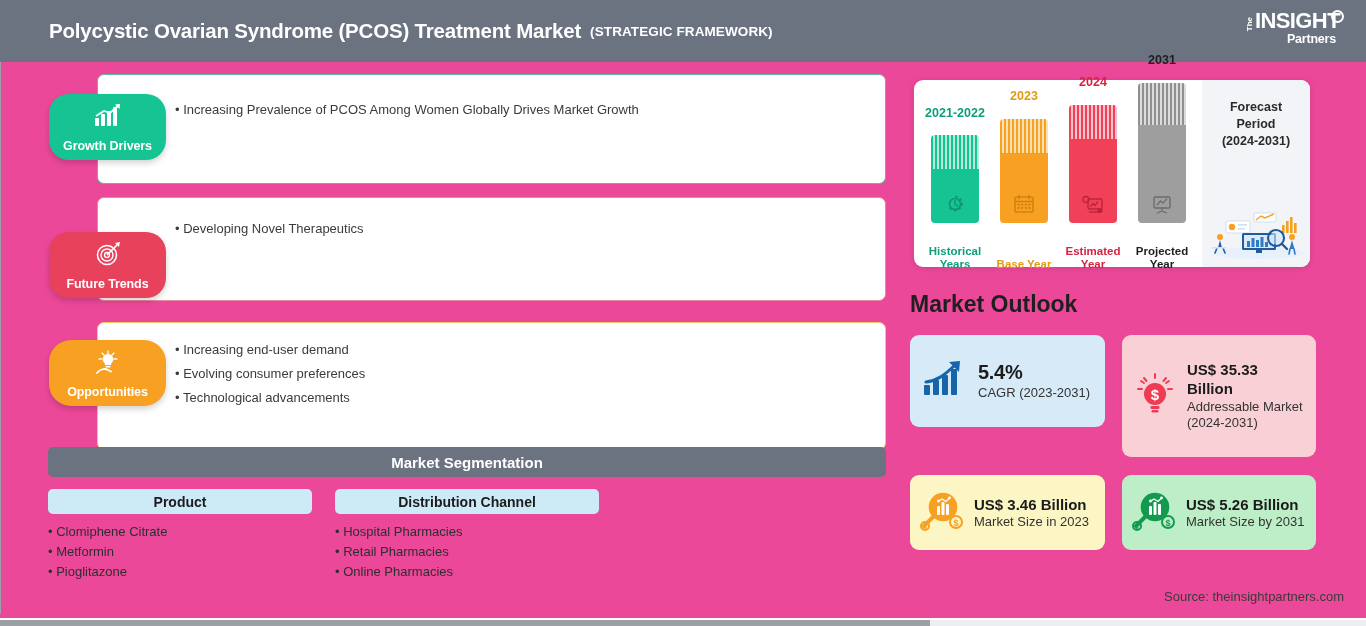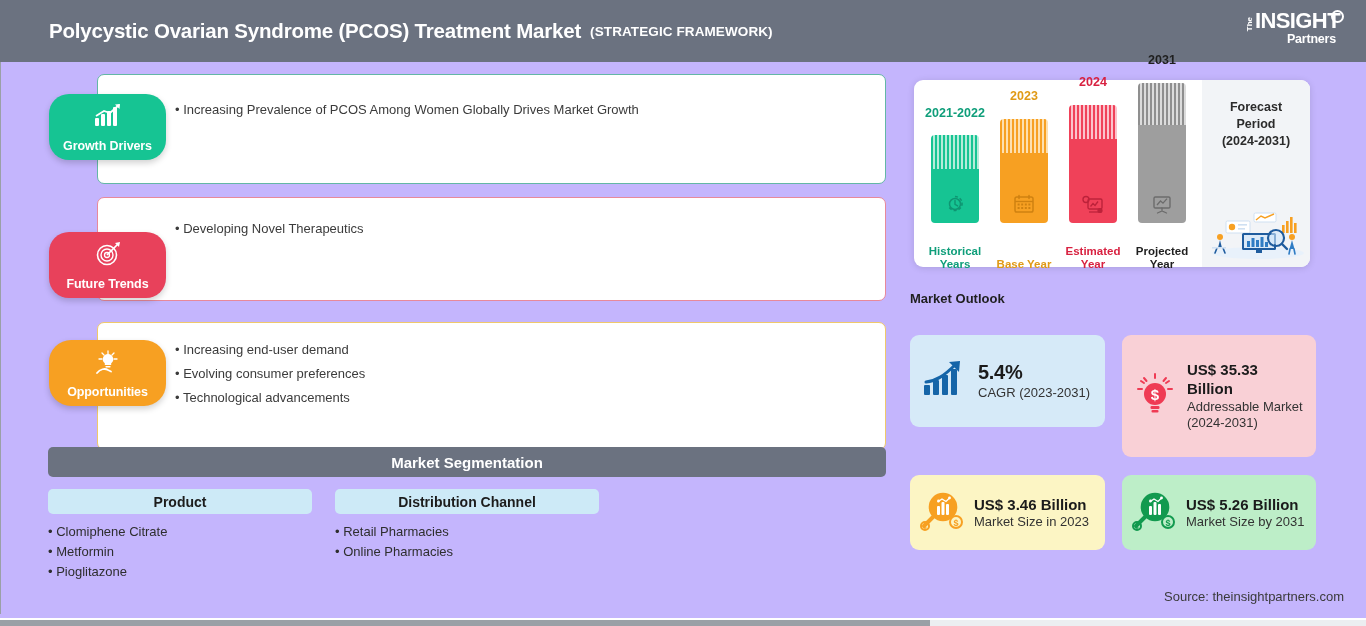--- a/index.html
+++ b/index.html
@@ -2,21 +2,21 @@
 <html><head>
 <meta charset="utf-8">
 <style>
   * { box-sizing: border-box; margin: 0; padding: 0; }
   html, body {
     width: 1366px; height: 626px;
     font-family: "Liberation Sans", sans-serif;
     background: #ffffff;
     overflow: hidden;
   }
-  .page { position: relative; width: 1366px; height: 626px; background: #c4b5fd; }
+  .page { position: relative; width: 1366px; height: 626px; background: #ec4899; }
 
   
   .header {
     position: absolute; left: 0; top: 0; width: 1366px; height: 62px;
     background: #6b7280; display: flex; align-items: center;
   }
   .header-title {
     margin-left: 49px; color: #ffffff; font-size: 20.5px; font-weight: bold;
     letter-spacing: -0.2px; white-space: nowrap;
   }
@@ -130,21 +130,21 @@
   }
   .fc-title {
     margin-top: 19px; text-align: center; font-size: 12.5px;
     font-weight: bold; color: #2b2b2b; line-height: 1.35;
   }
   .fc-illus { position: absolute; bottom: 8px; left: 4px; width: 100px; height: 52px; }
 
   
   .mo-title {
     position: absolute; left: 910px; top: 291px;
-    font-size: 13px; font-weight: bold; color: #1f1f1f;
+    font-size: 23px; font-weight: bold; color: #1f1f1f;
   }
   .mo-card { position: absolute; border-radius: 9px; display: flex; align-items: center; }
   .mo-icon { flex: 0 0 auto; }
   .mo-text { line-height: 1.28; }
   .mo-big { font-size: 20px; font-weight: bold; color: #1b1b1b; letter-spacing: -0.3px; }
   .mo-big2 { font-size: 15px; font-weight: bold; color: #1b1b1b; }
   .mo-small { font-size: 13px; color: #333; }
 
   .source {
     position: absolute; right: 22px; top: 589px; font-size: 13px; color: #3a3a3a;
@@ -246,20 +246,21 @@
     <div class="seg-items">
       <div>• <span>Clomiphene Citrate</span></div>
       <div>• <span>Metformin</span></div>
       <div>• <span>Pioglitazone</span></div>
     </div>
   </div>
 
   <div class="seg-col c2">
     <div class="seg-title">Distribution Channel</div>
     <div class="seg-items">
+      <div>• <span>Hospital Pharmacies</span></div>
       <div>• <span>Retail Pharmacies</span></div>
       <div>• <span>Online Pharmacies</span></div>
     </div>
   </div>
 
   <div class="forecast-panel">
     <div class="bars-area">
 
       <div class="bar-group" style="left:10px;">
         <div class="bar-year" style="color:#0f9e7a; bottom:125px;">2021-2022</div>

